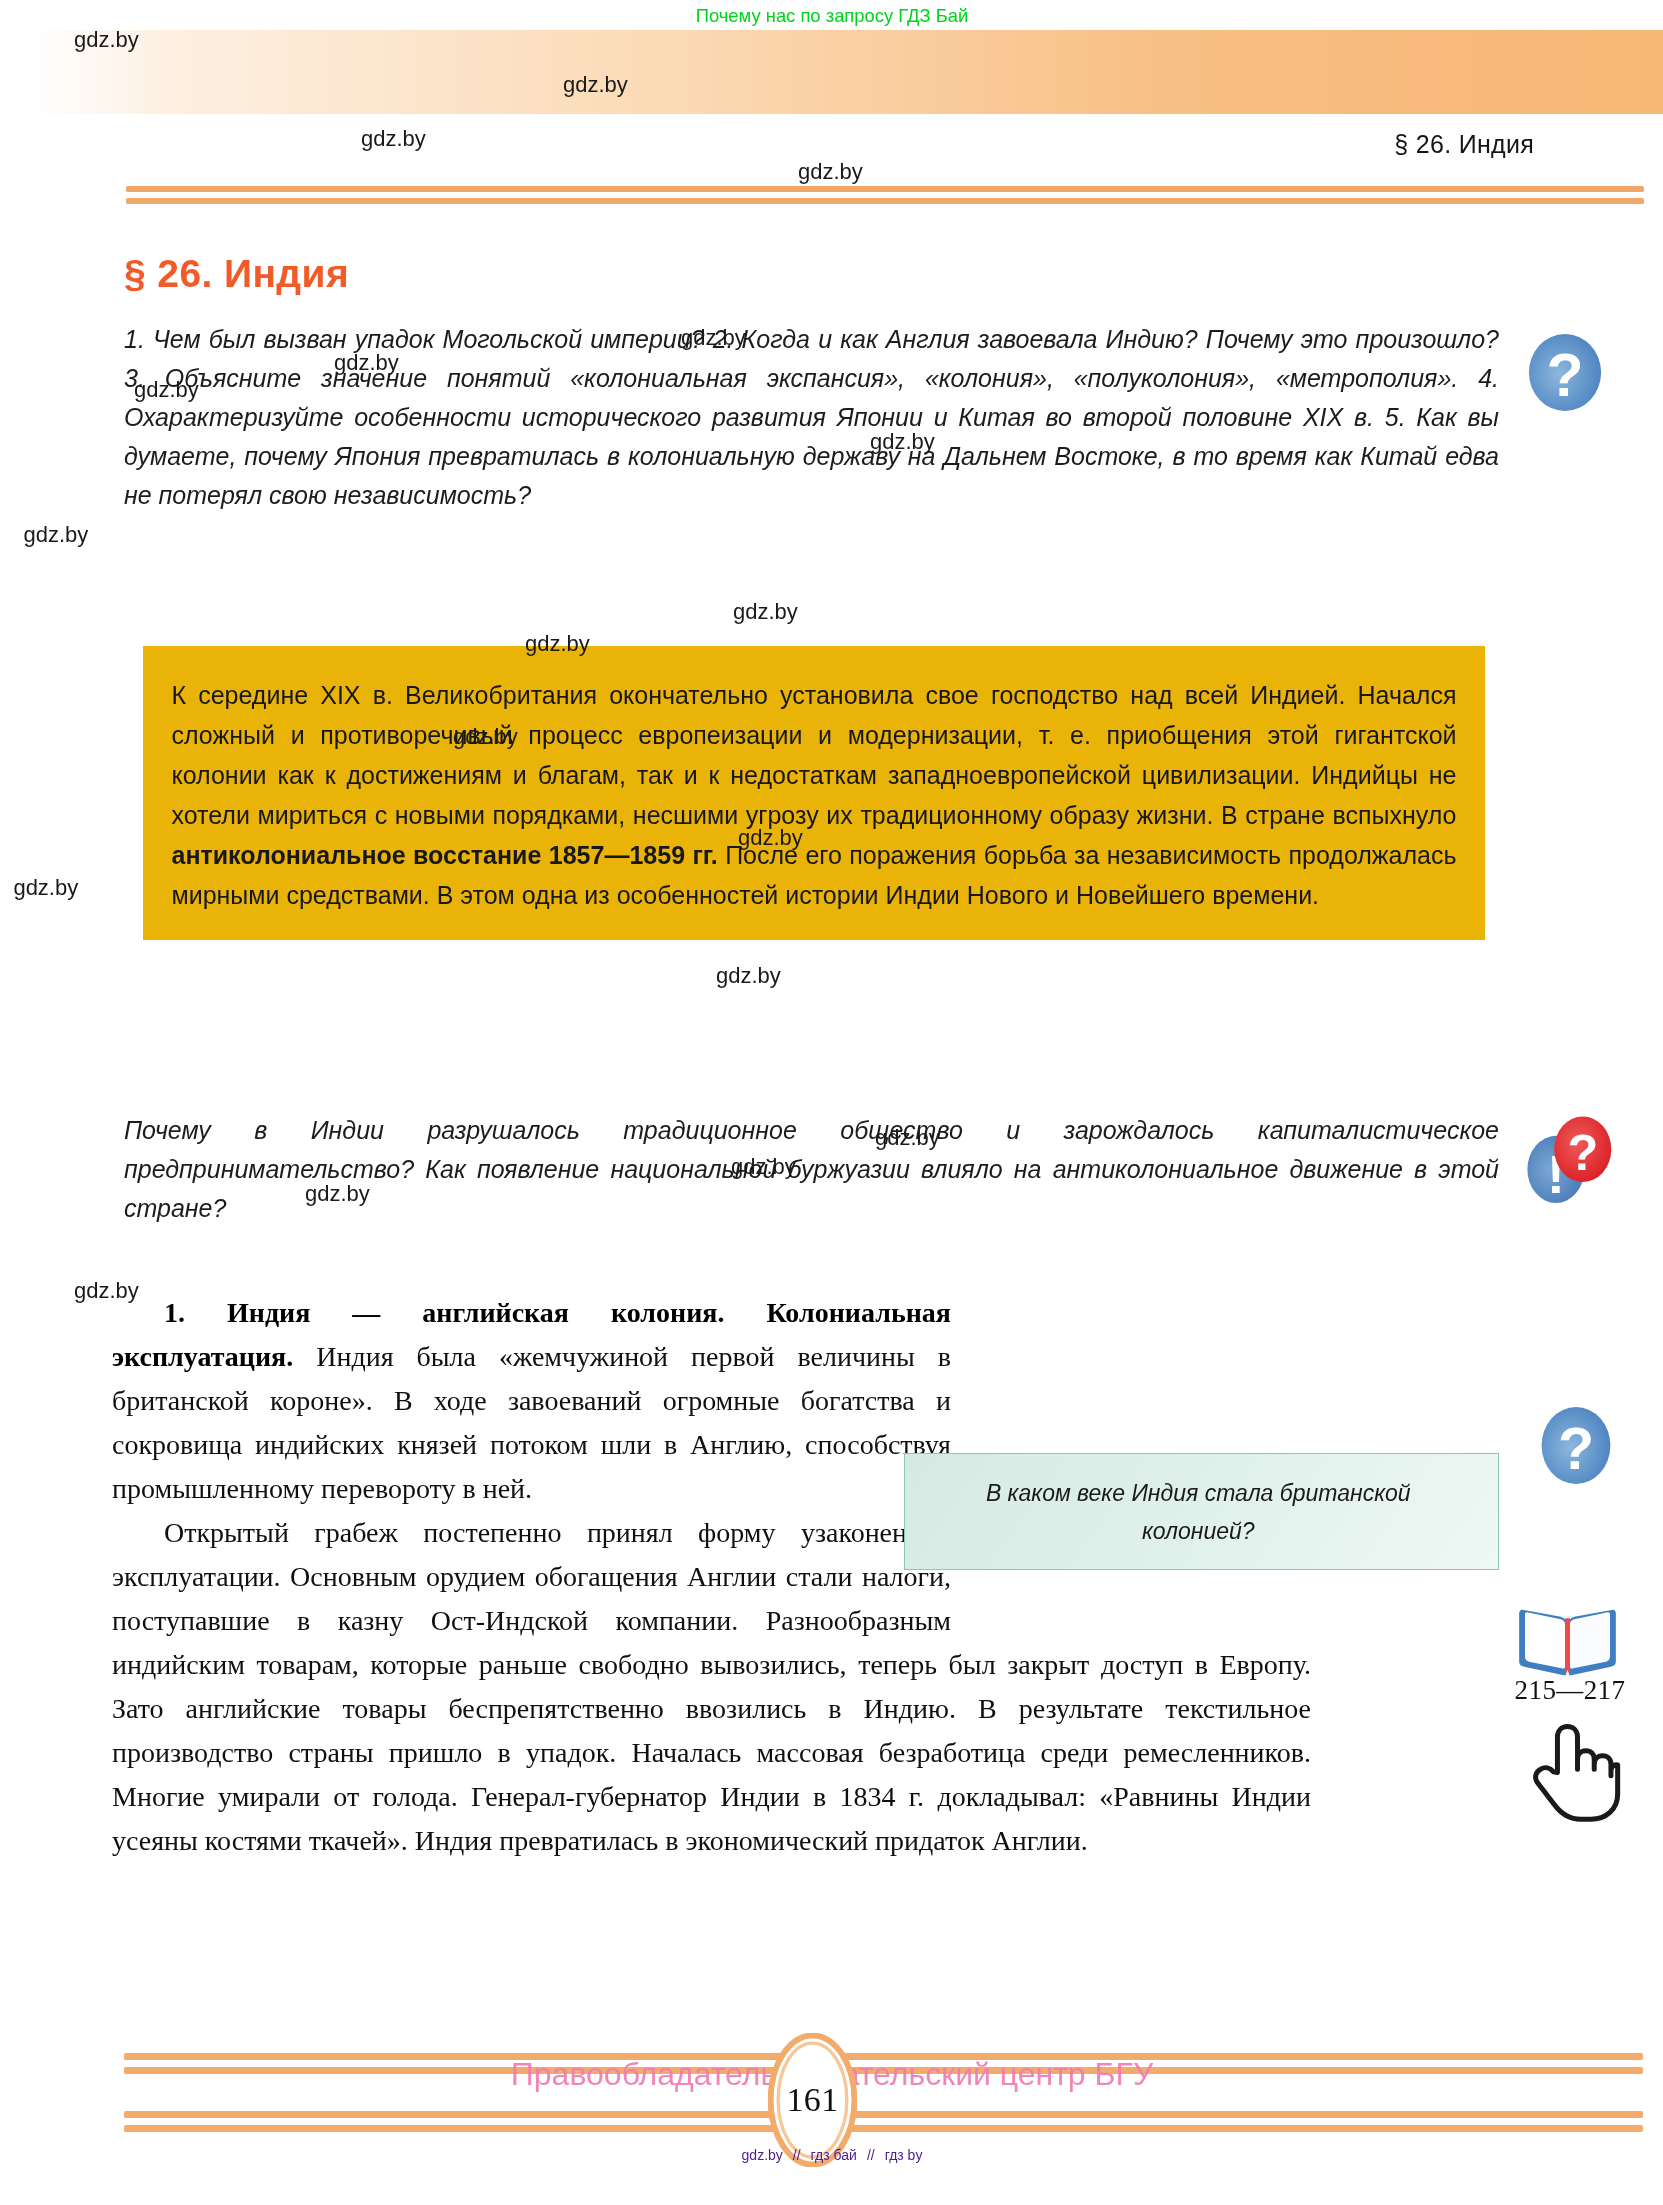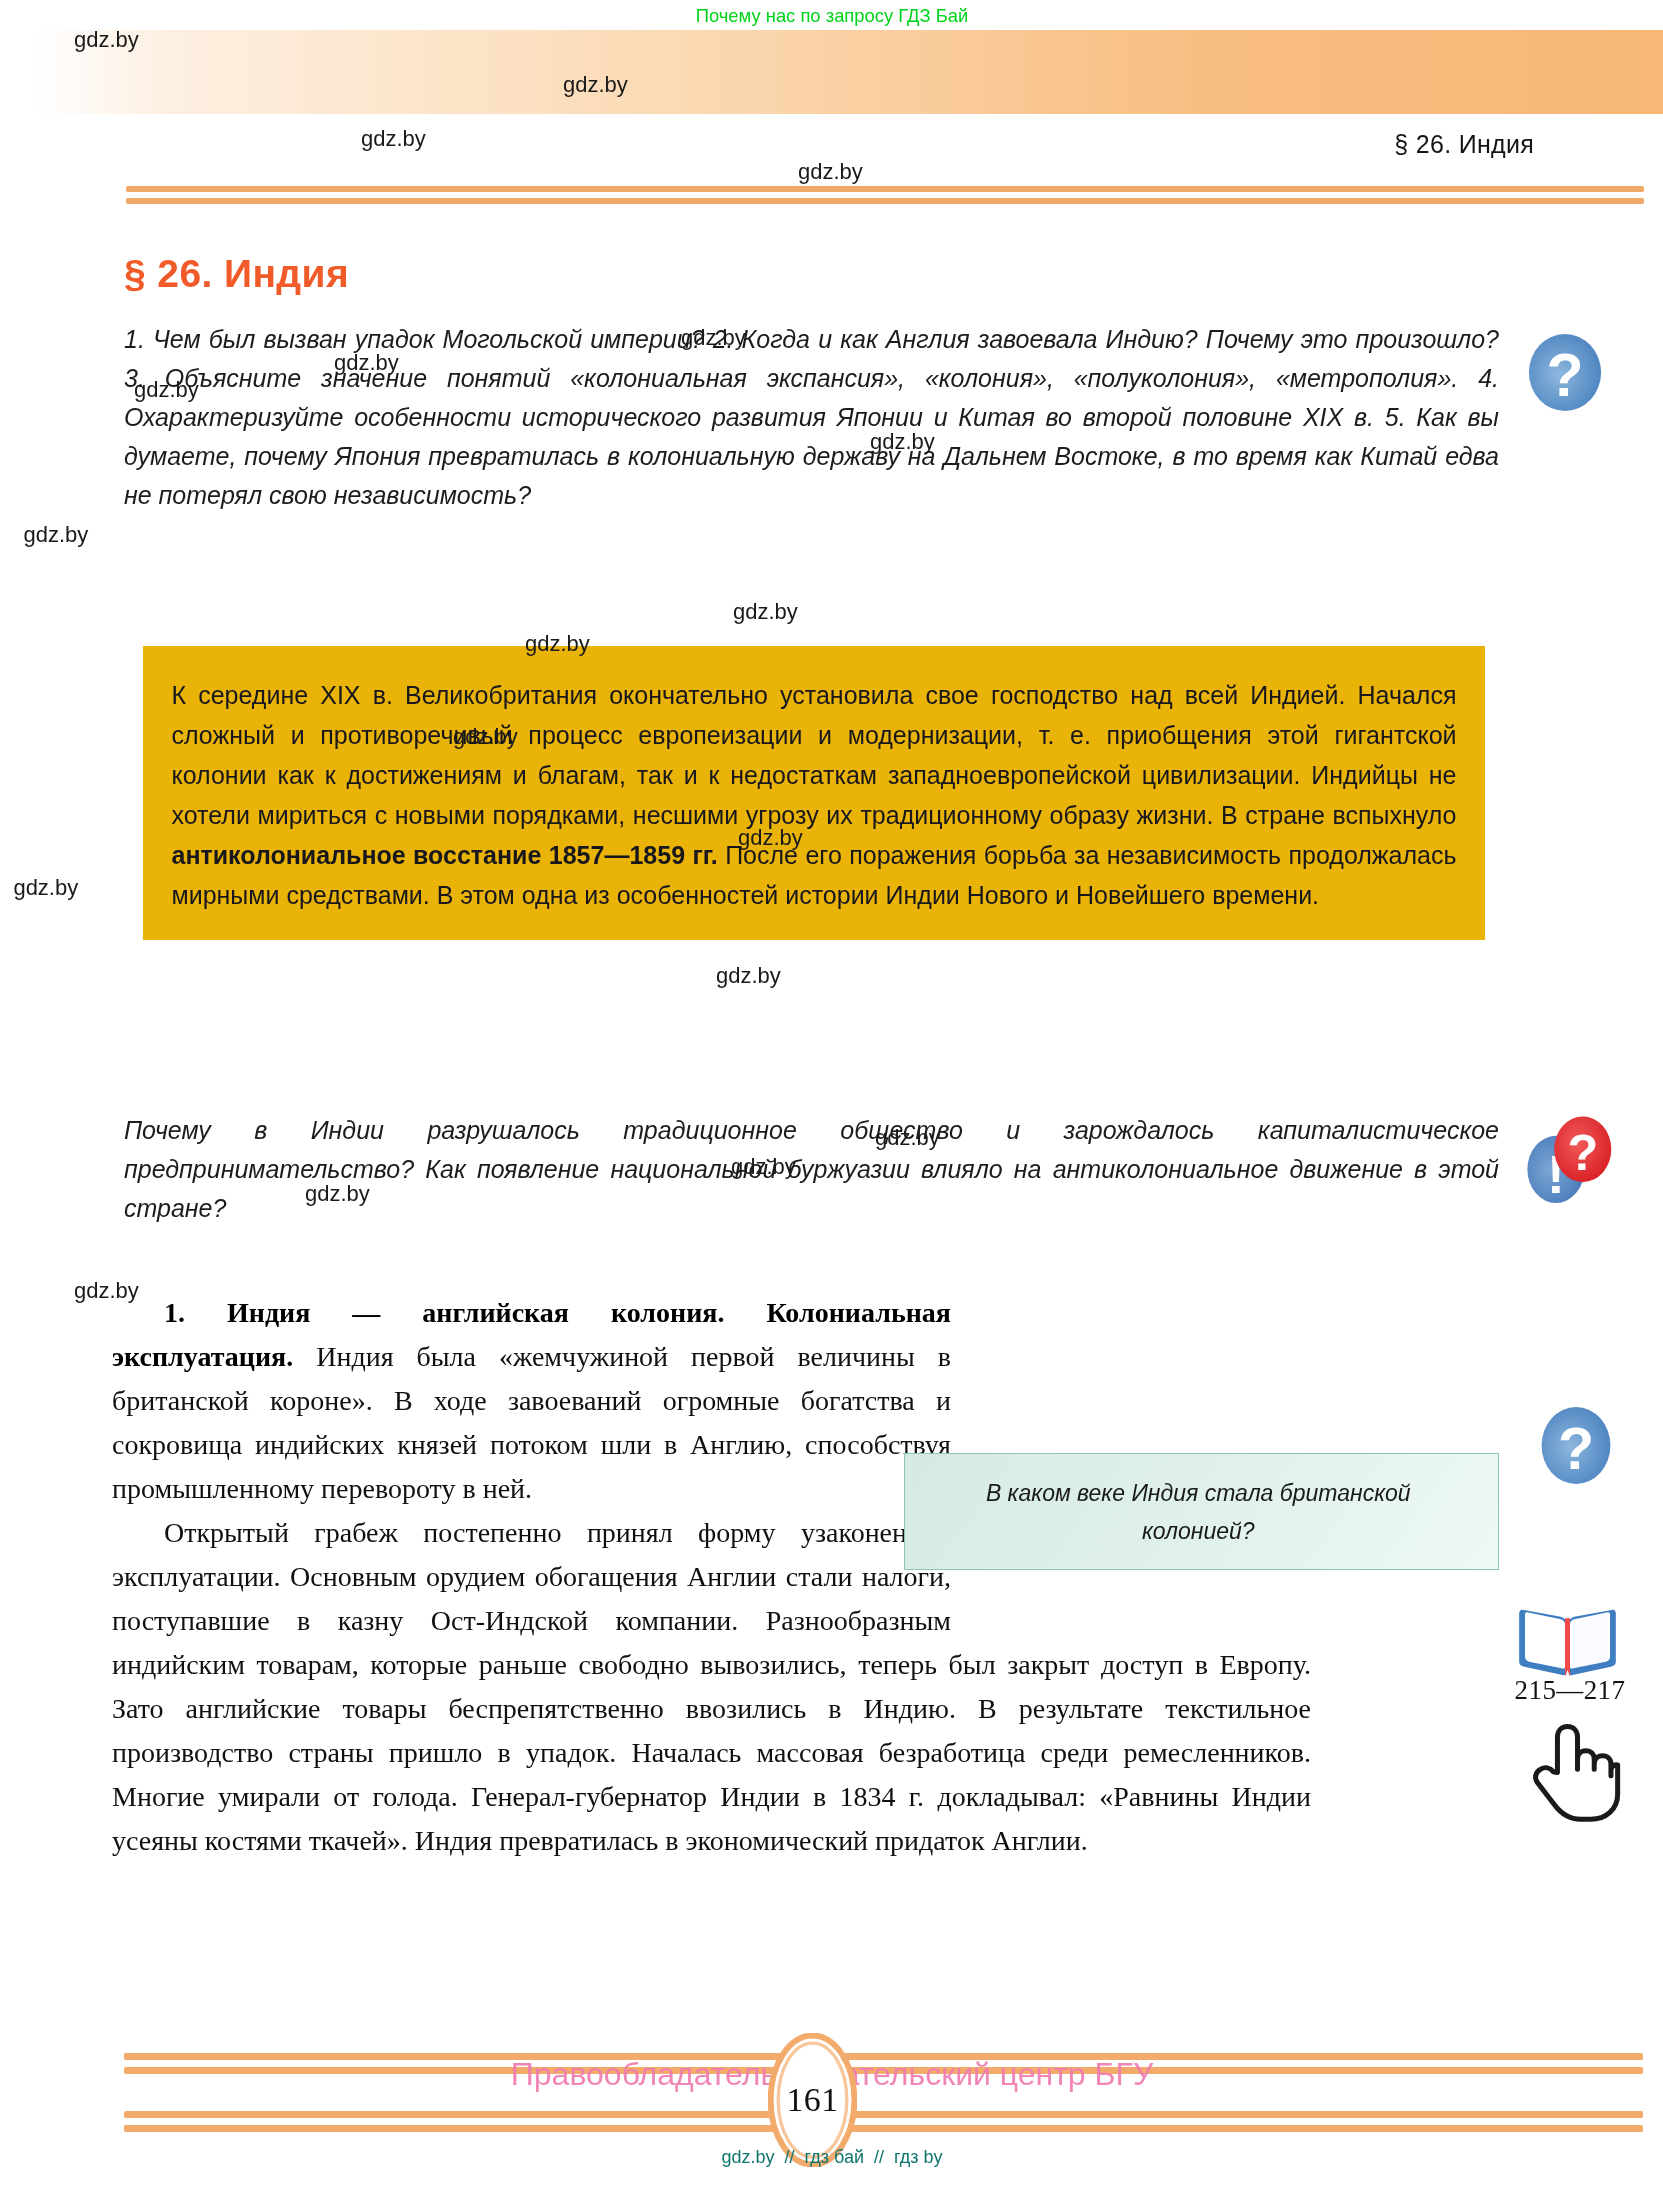--- a/index.html
+++ b/index.html
@@ -278,22 +278,22 @@
     z-index: 12;
   }
 
   .bottom-links {
     position: absolute;
     top: 2147px;
     left: 0;
     width: 1664px;
     text-align: center;
     font-family: "Liberation Sans", sans-serif;
-    font-size: 18px;
-    color: #0f766e;
+    font-size: 14px;
+    color: #4c1d95;
     z-index: 30;
   }
   .bottom-links span { margin: 0 5px; }
 
   
   .wm {
     position: absolute;
     font-family: "Liberation Sans", sans-serif;
     font-size: 22px;
     color: #1a1a1a;

